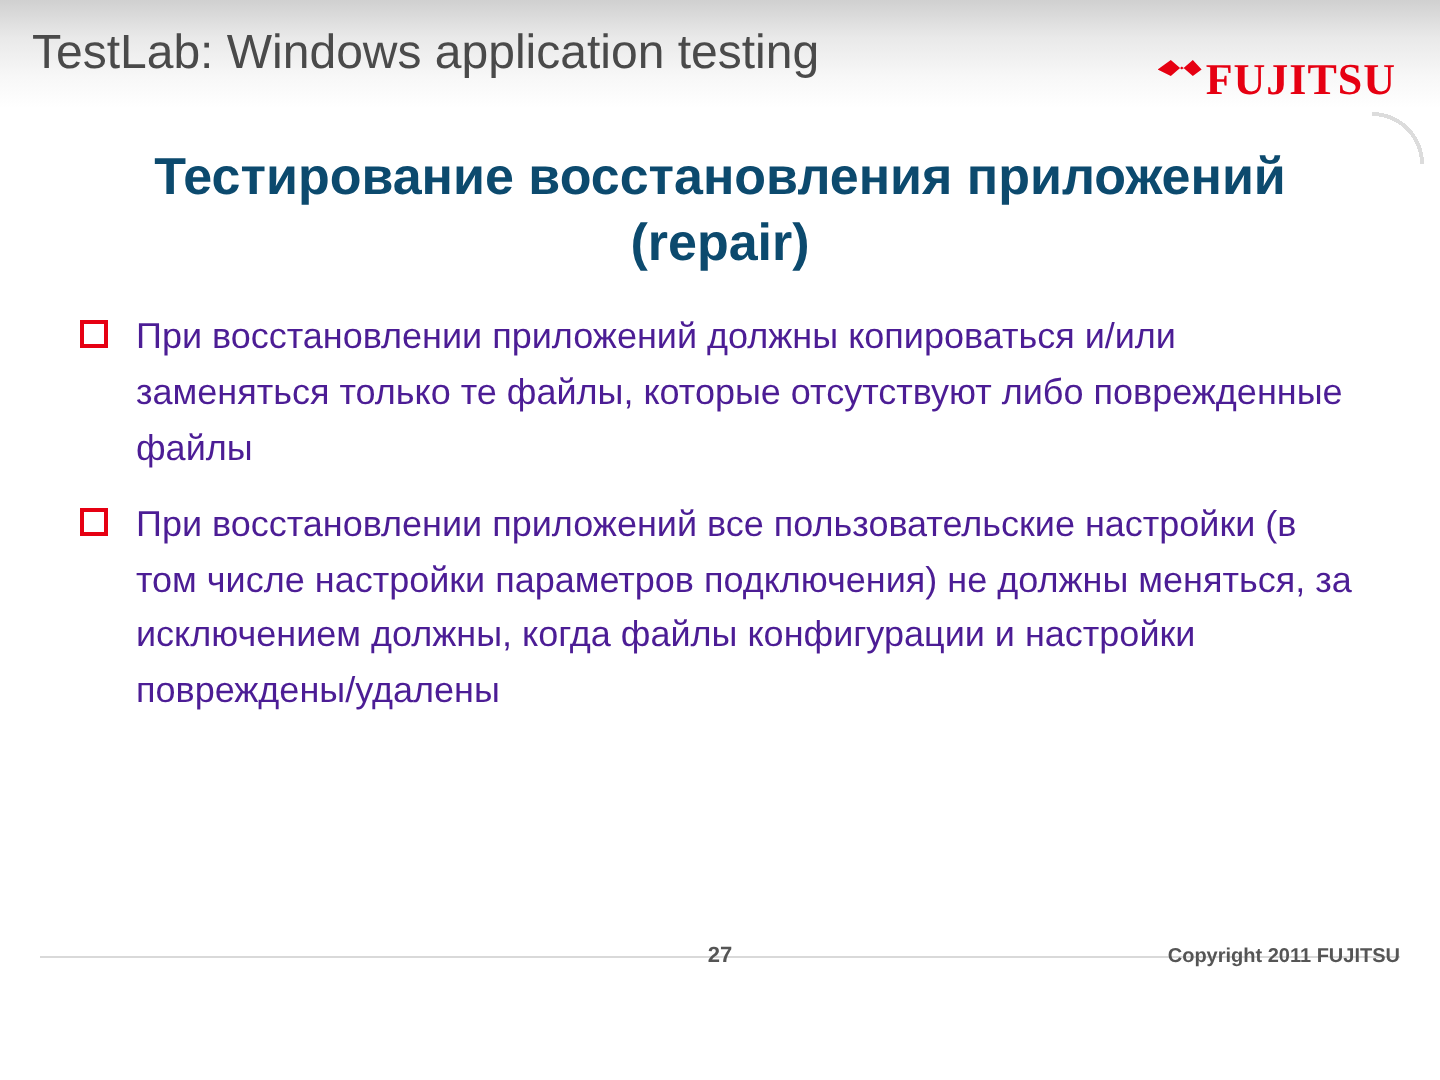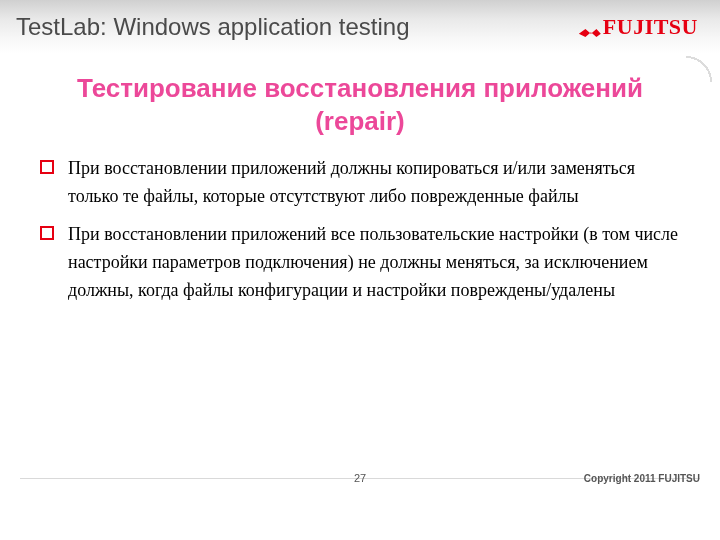--- a/index.html
+++ b/index.html
@@ -8,46 +8,46 @@
   .header-bar {
     position: relative;
     height: 54px;
     background: linear-gradient(to bottom, #d0d0d0 0%, #e9e9e9 35%, #f7f7f7 70%, #ffffff 100%);
     padding-left: 16px;
     display: flex;
     align-items: center;
   }
   .header-title { font-size: 24px; color: #4a4a4a; font-weight: 400; }
   .logo { position: absolute; right: 22px; top: 14px; }
-  .logo-text { font-family: "Times New Roman", serif; font-size: 22px; letter-spacing: 0.5px; color: #e60012; font-weight: bold; display: inline-flex; align-items: flex-end; }
+  .logo-text { font-family: "Times New Roman", serif; font-size: 22px; letter-spacing: 0.5px; color: #e60012; font-weight: bold; display: inline-flex; align-items: flex-start; margin-top: 13px; }
   .logo-mark { display: inline-block; width: 22px; height: 14px; position: relative; margin-right: 2px; }
   .logo-mark::before {
     content: ""; position: absolute; left: 0; top: 3px; width: 22px; height: 8px;
     background: #e60012;
     clip-path: polygon(0 60%, 30% 0, 55% 60%, 80% 0, 100% 60%, 80% 100%, 55% 40%, 30% 100%);
   }
   .corner-curve {
     position: absolute;
     top: 48px; right: 0;
     width: 34px; height: 34px;
     background: radial-gradient(circle at 0 100%, #fff 0, #fff 24px, #dcdcdc 24px, #dcdcdc 26px, transparent 26px);
   }
   .content { padding: 18px 40px 0 40px; }
-  .content-title { color: #ec4899; font-size: 26px; font-weight: bold; text-align: center; line-height: 1.25; margin-bottom: 18px; }
+  .content-title { color: #0c4a6e; font-size: 26px; font-weight: bold; text-align: center; line-height: 1.25; margin-bottom: 18px; }
   .bullet-list { list-style: none; }
   .bullet-list li { display: flex; align-items: flex-start; margin-bottom: 10px; }
   .bullet-box {
     flex: 0 0 14px; width: 14px; height: 14px;
     border: 2px solid #e60012;
     margin-top: 5px; margin-right: 14px;
   }
-  .bullet-text { font-size: 18px; color: #000000; line-height: 1.55; font-family: Liberation Serif, serif; }
+  .bullet-text { font-size: 18px; color: #4c1d95; line-height: 1.55; }
   .footer { position: absolute; left: 0; right: 0; bottom: 16px; padding: 0 20px; }
   .footer-line { position: absolute; left: 20px; right: 20px; top: -6px; height: 1px; background: #d9d9d9; }
-  .page-num { position: absolute; left: 50%; transform: translateX(-50%); bottom: 0; font-size: 11px; color: #555; }
+  .page-num { position: absolute; left: 50%; transform: translateX(-50%); bottom: 0; font-size: 11px; color: #555; font-weight: bold; }
   .copyright { position: absolute; right: 20px; bottom: 0; font-size: 10px; color: #555; font-weight: bold; }
 </style>
 </head>
 <body>
 
 <div class="slide">
   <div class="header-bar">
     <div class="header-title">TestLab: Windows application testing</div>
     <div class="logo">
       <span class="logo-text">

